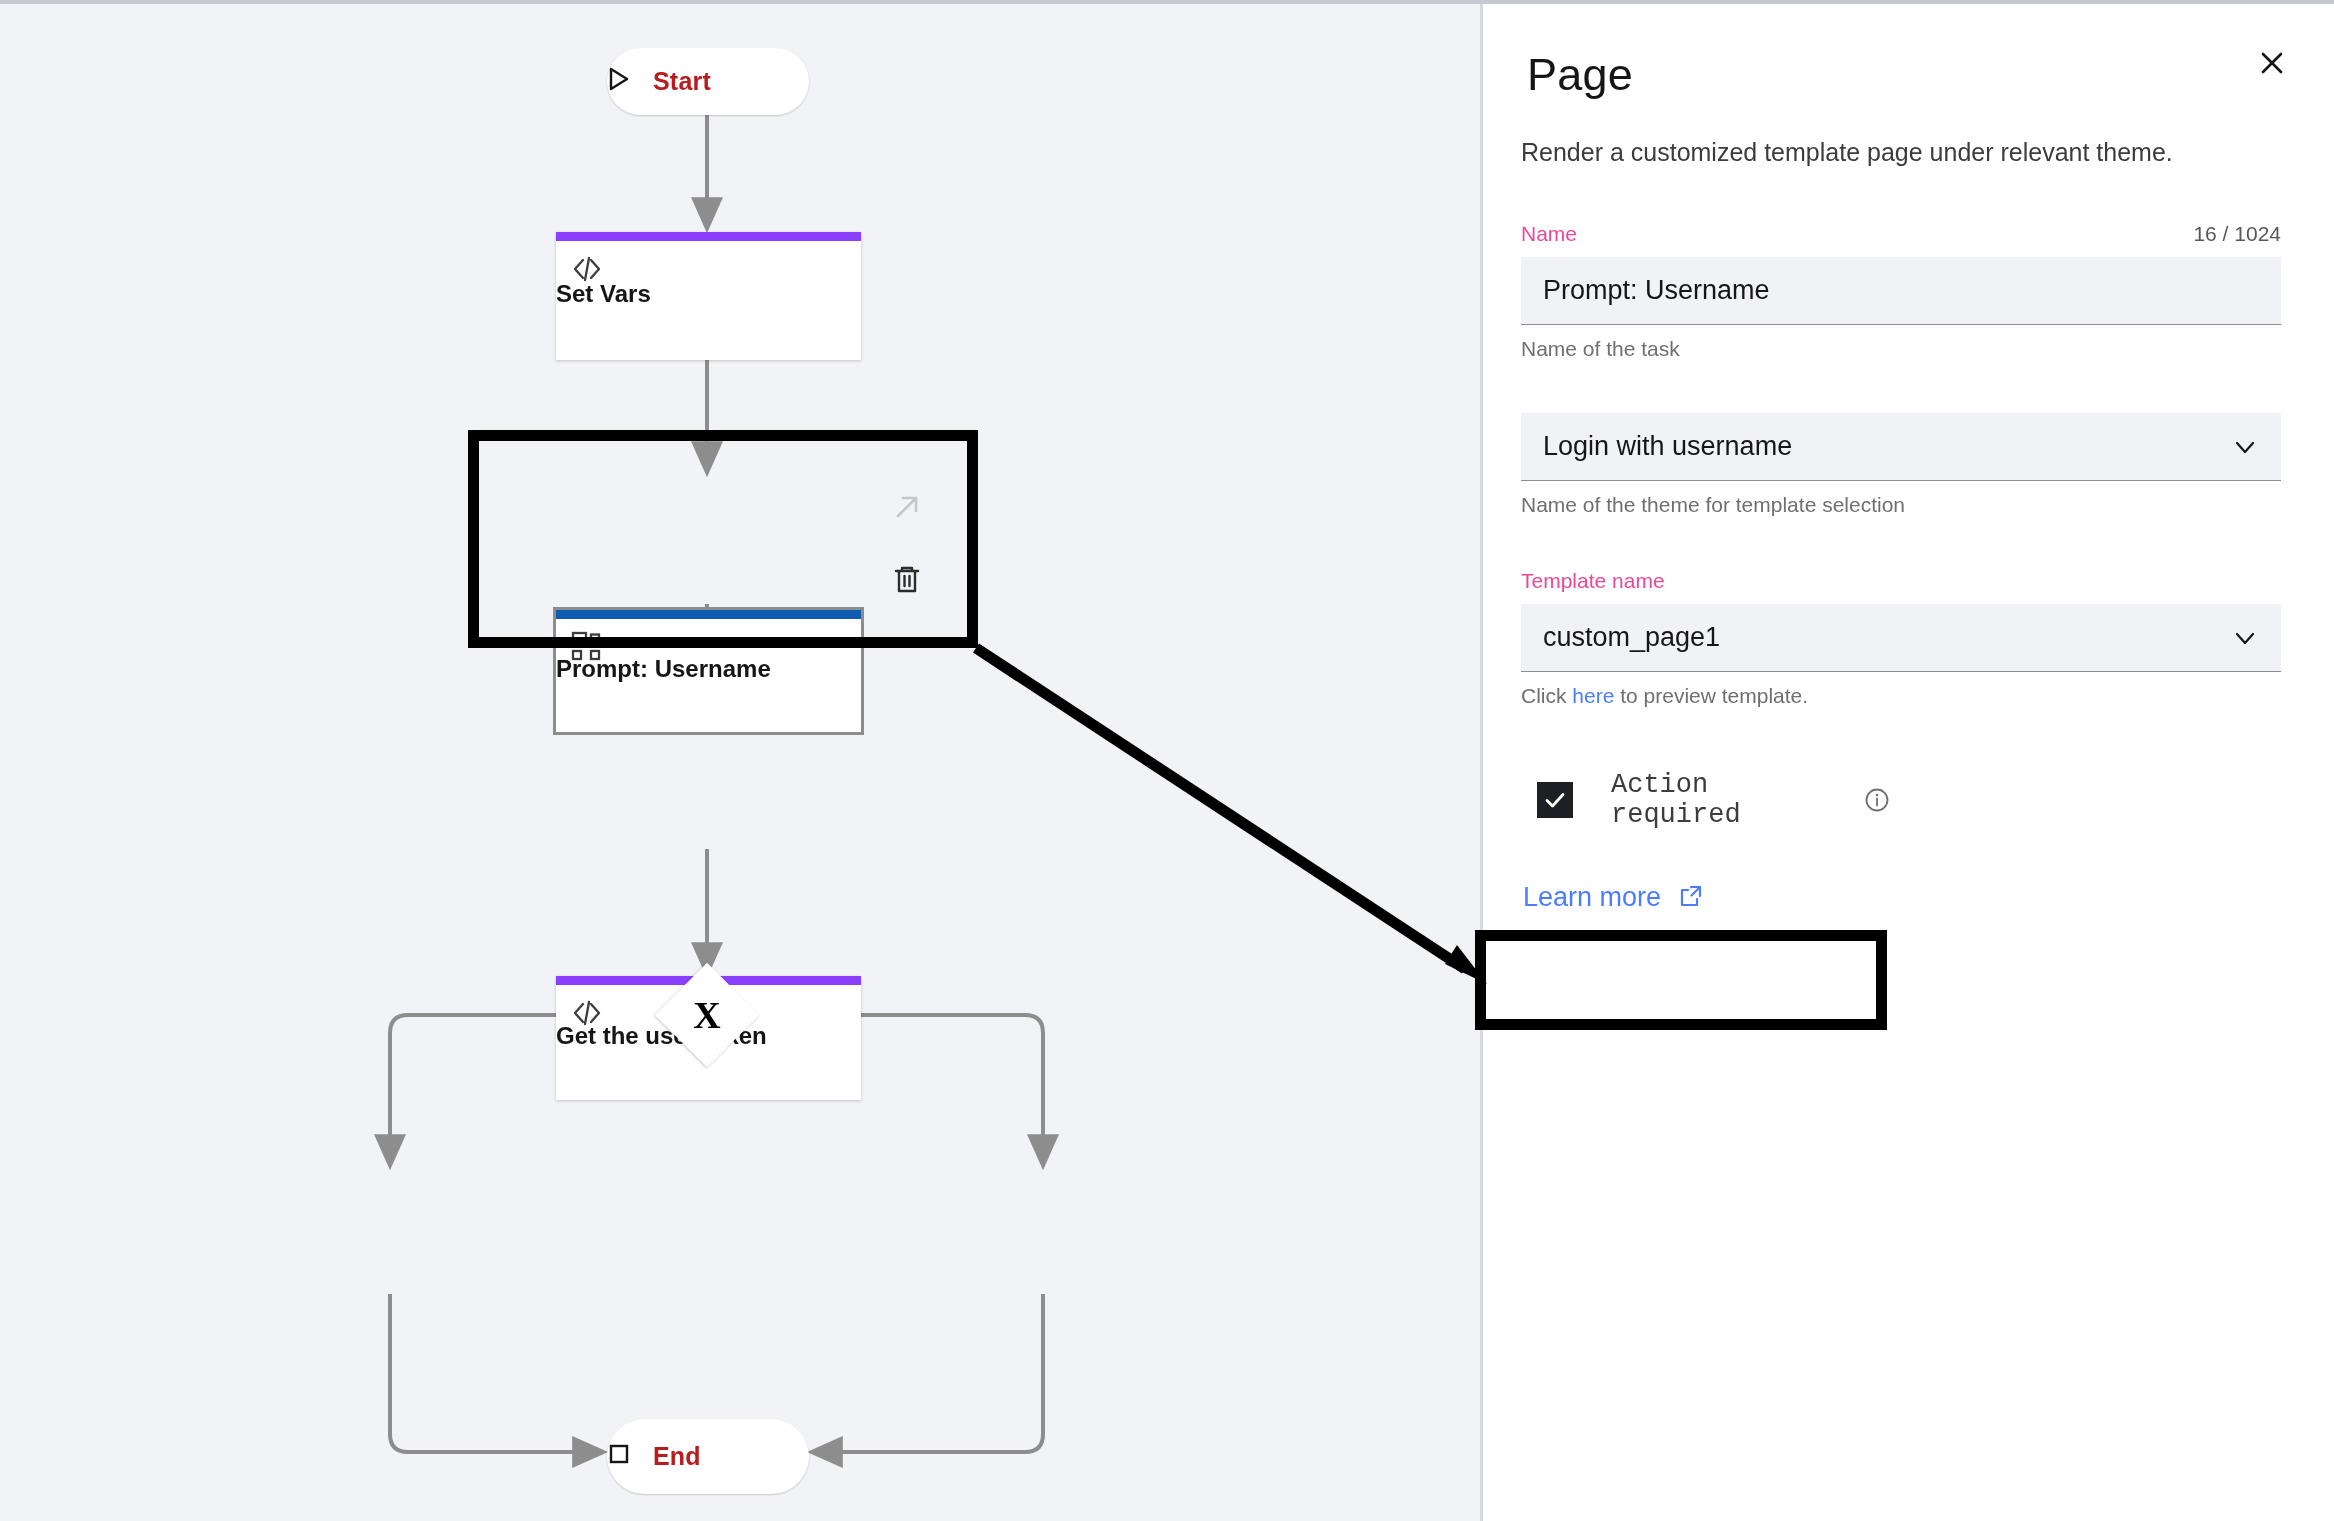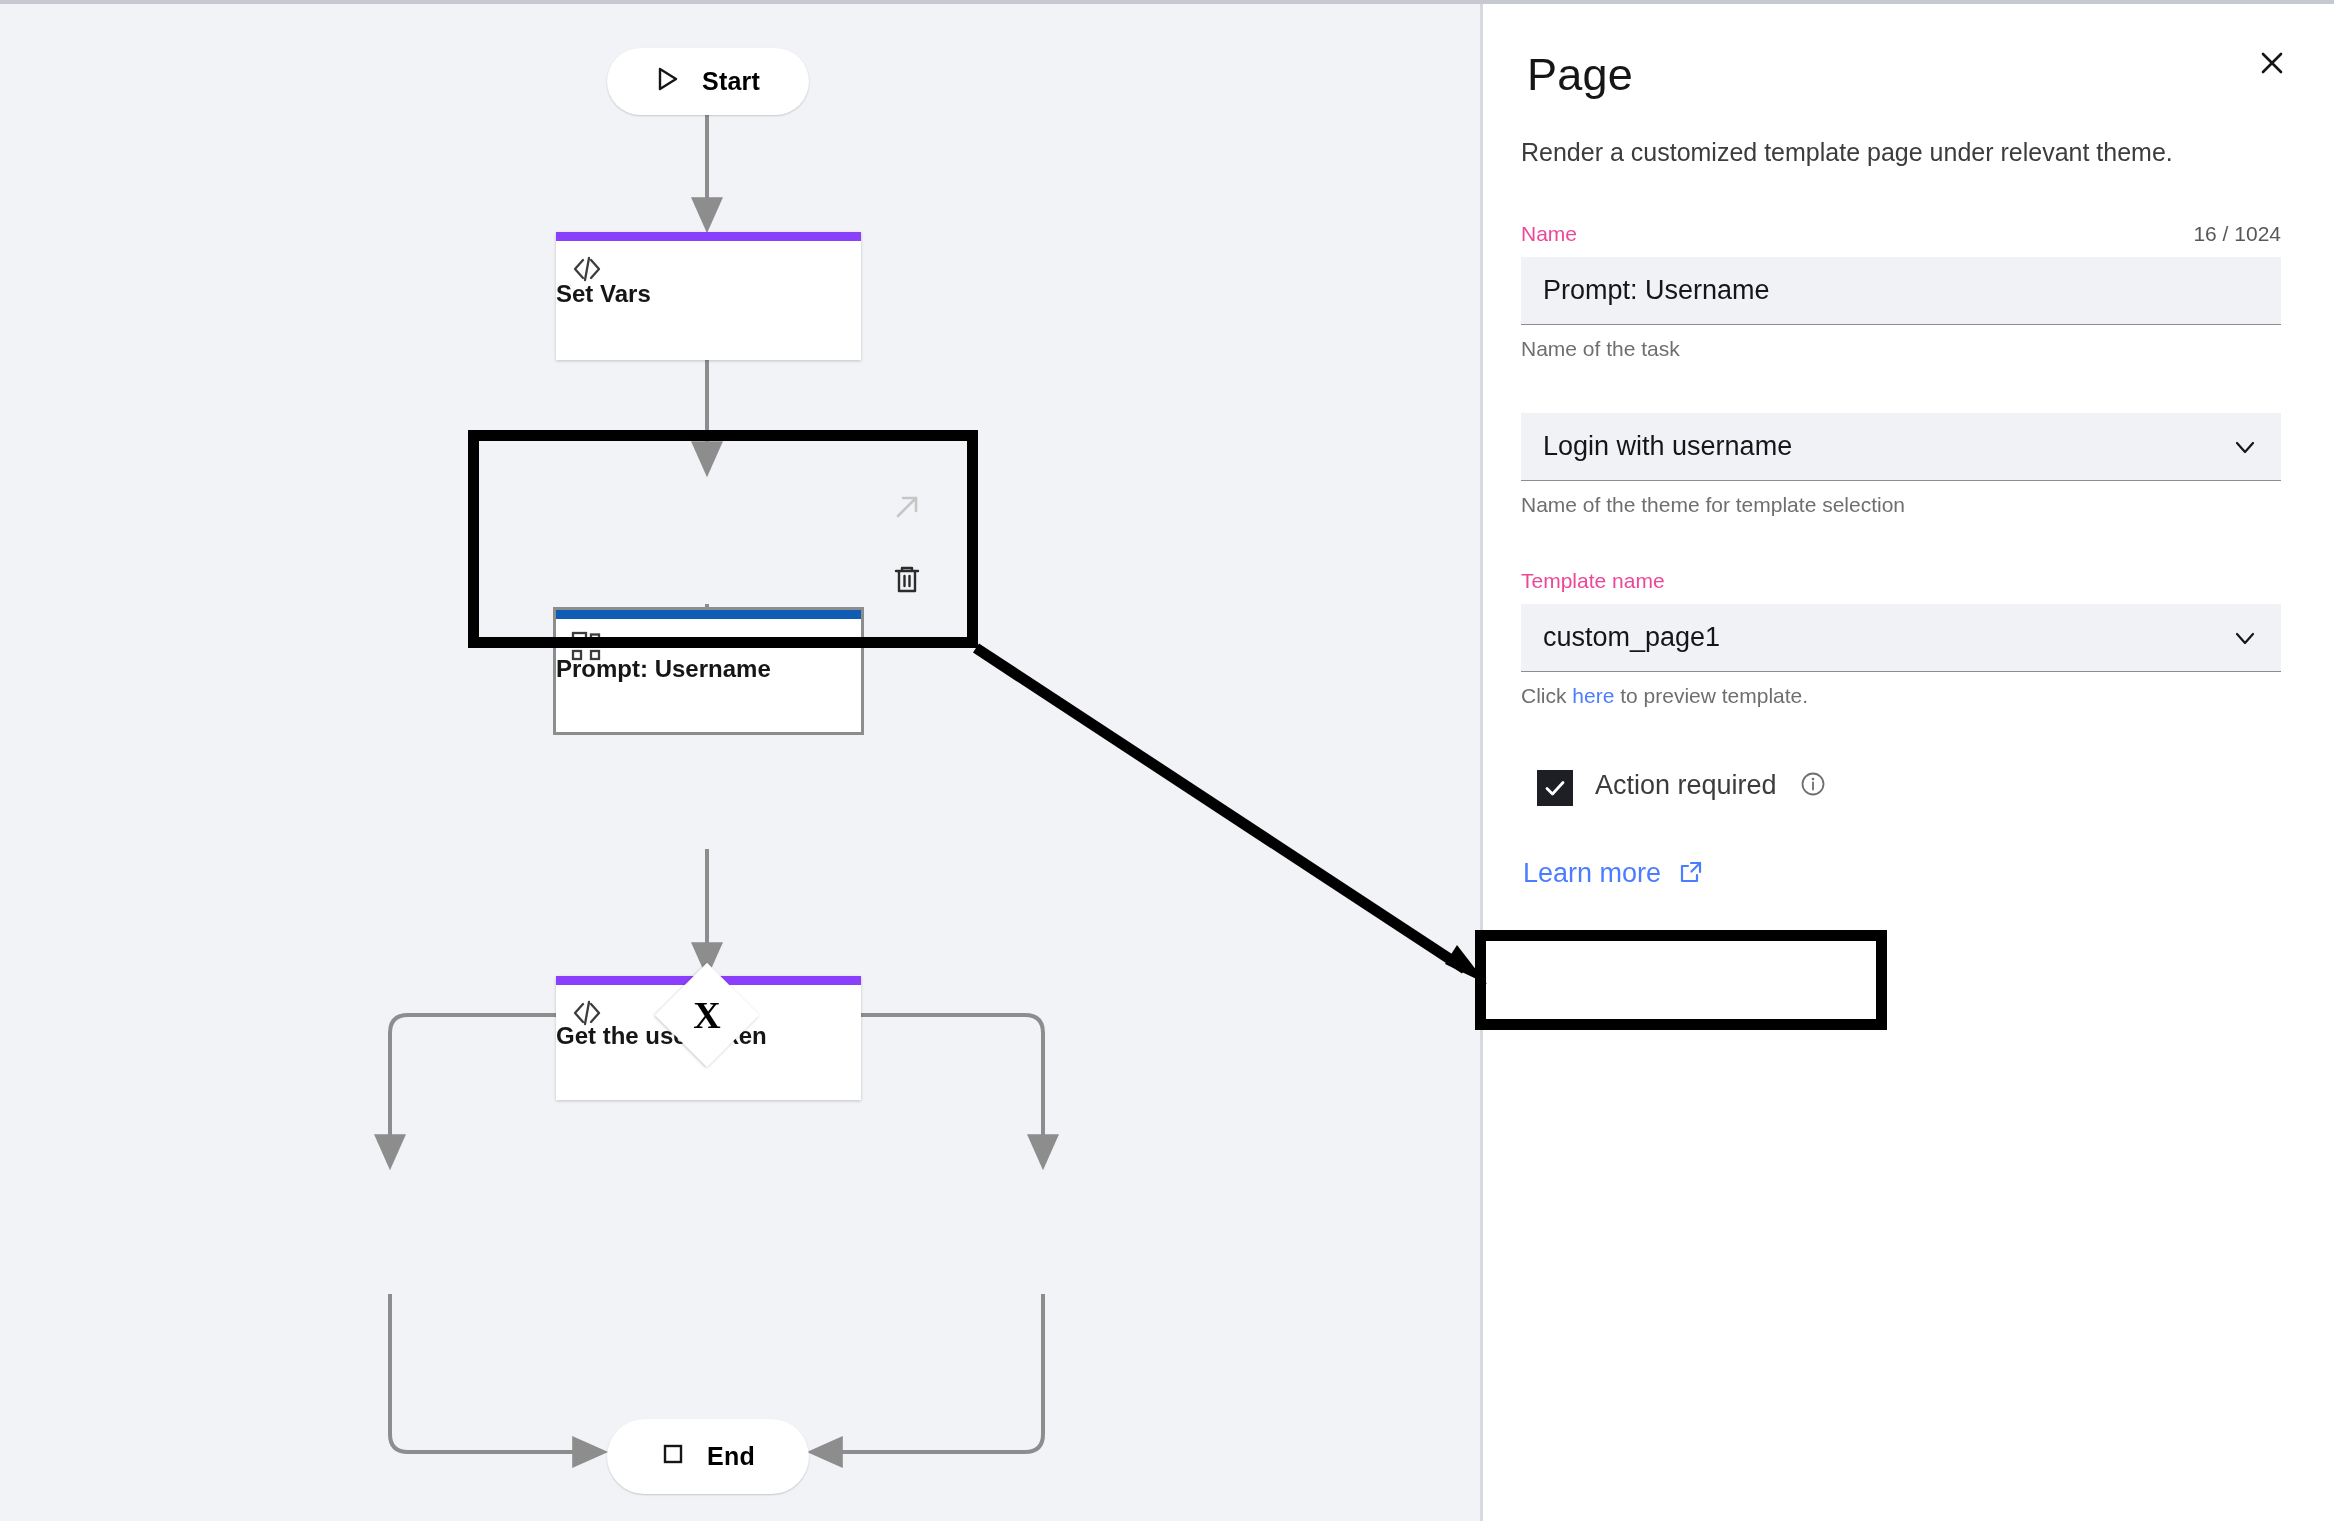--- a/index.html
+++ b/index.html
@@ -28,23 +28,23 @@
   }
   #edges { position: absolute; inset: 0; width: 1483px; height: 1517px; }
 
   .node { position: absolute; }
 
   
   .pill {
     background: #ffffff;
     border-radius: 38px;
     box-shadow: 0 1px 2px rgba(0,0,0,.18);
-    display: flex; align-items: center; justify-content: center;
+    display: flex; align-items: center; justify-content: flex-start;
     gap: 22px;
-    font-size: 25px; font-weight: 700; color: #000000;
+    font-size: 25px; font-weight: 700; color: #b91c1c;
     letter-spacing: .2px;
   }
 
   
   .box {
     background: #ffffff;
     box-shadow: 0 1px 3px rgba(0,0,0,.2);
     position: relative;
     padding-top: 10px;
   }
@@ -130,24 +130,25 @@
   }
   .control.select { justify-content: space-between; gap: 32px; }
   .control .chev { color: #161616; display: flex; }
   .helper {
     margin-top: 12px;
     font-size: 21px; color: #6f6f6f;
   }
   .helper a { color: #4a7dff; text-decoration: none; }
 
   .checkrow {
-    display: flex; align-items: flex-start; gap: 22px;
+    display: flex; align-items: center; gap: 38px;
     margin-top: 46px;
     padding: 16px 18px 16px 16px;
     width: 388px;
+    font-family: Liberation Mono, monospace;
   }
   .checkbox {
     width: 36px; height: 36px; background: #1d1f24;
     display: flex; align-items: center; justify-content: center;
     flex: none;
   }
   .checkrow .clabel { font-size: 27px; color: #3c3c3c; }
   .info-icon { color: #6f6f6f; display: flex; }
 
   .learnmore {

